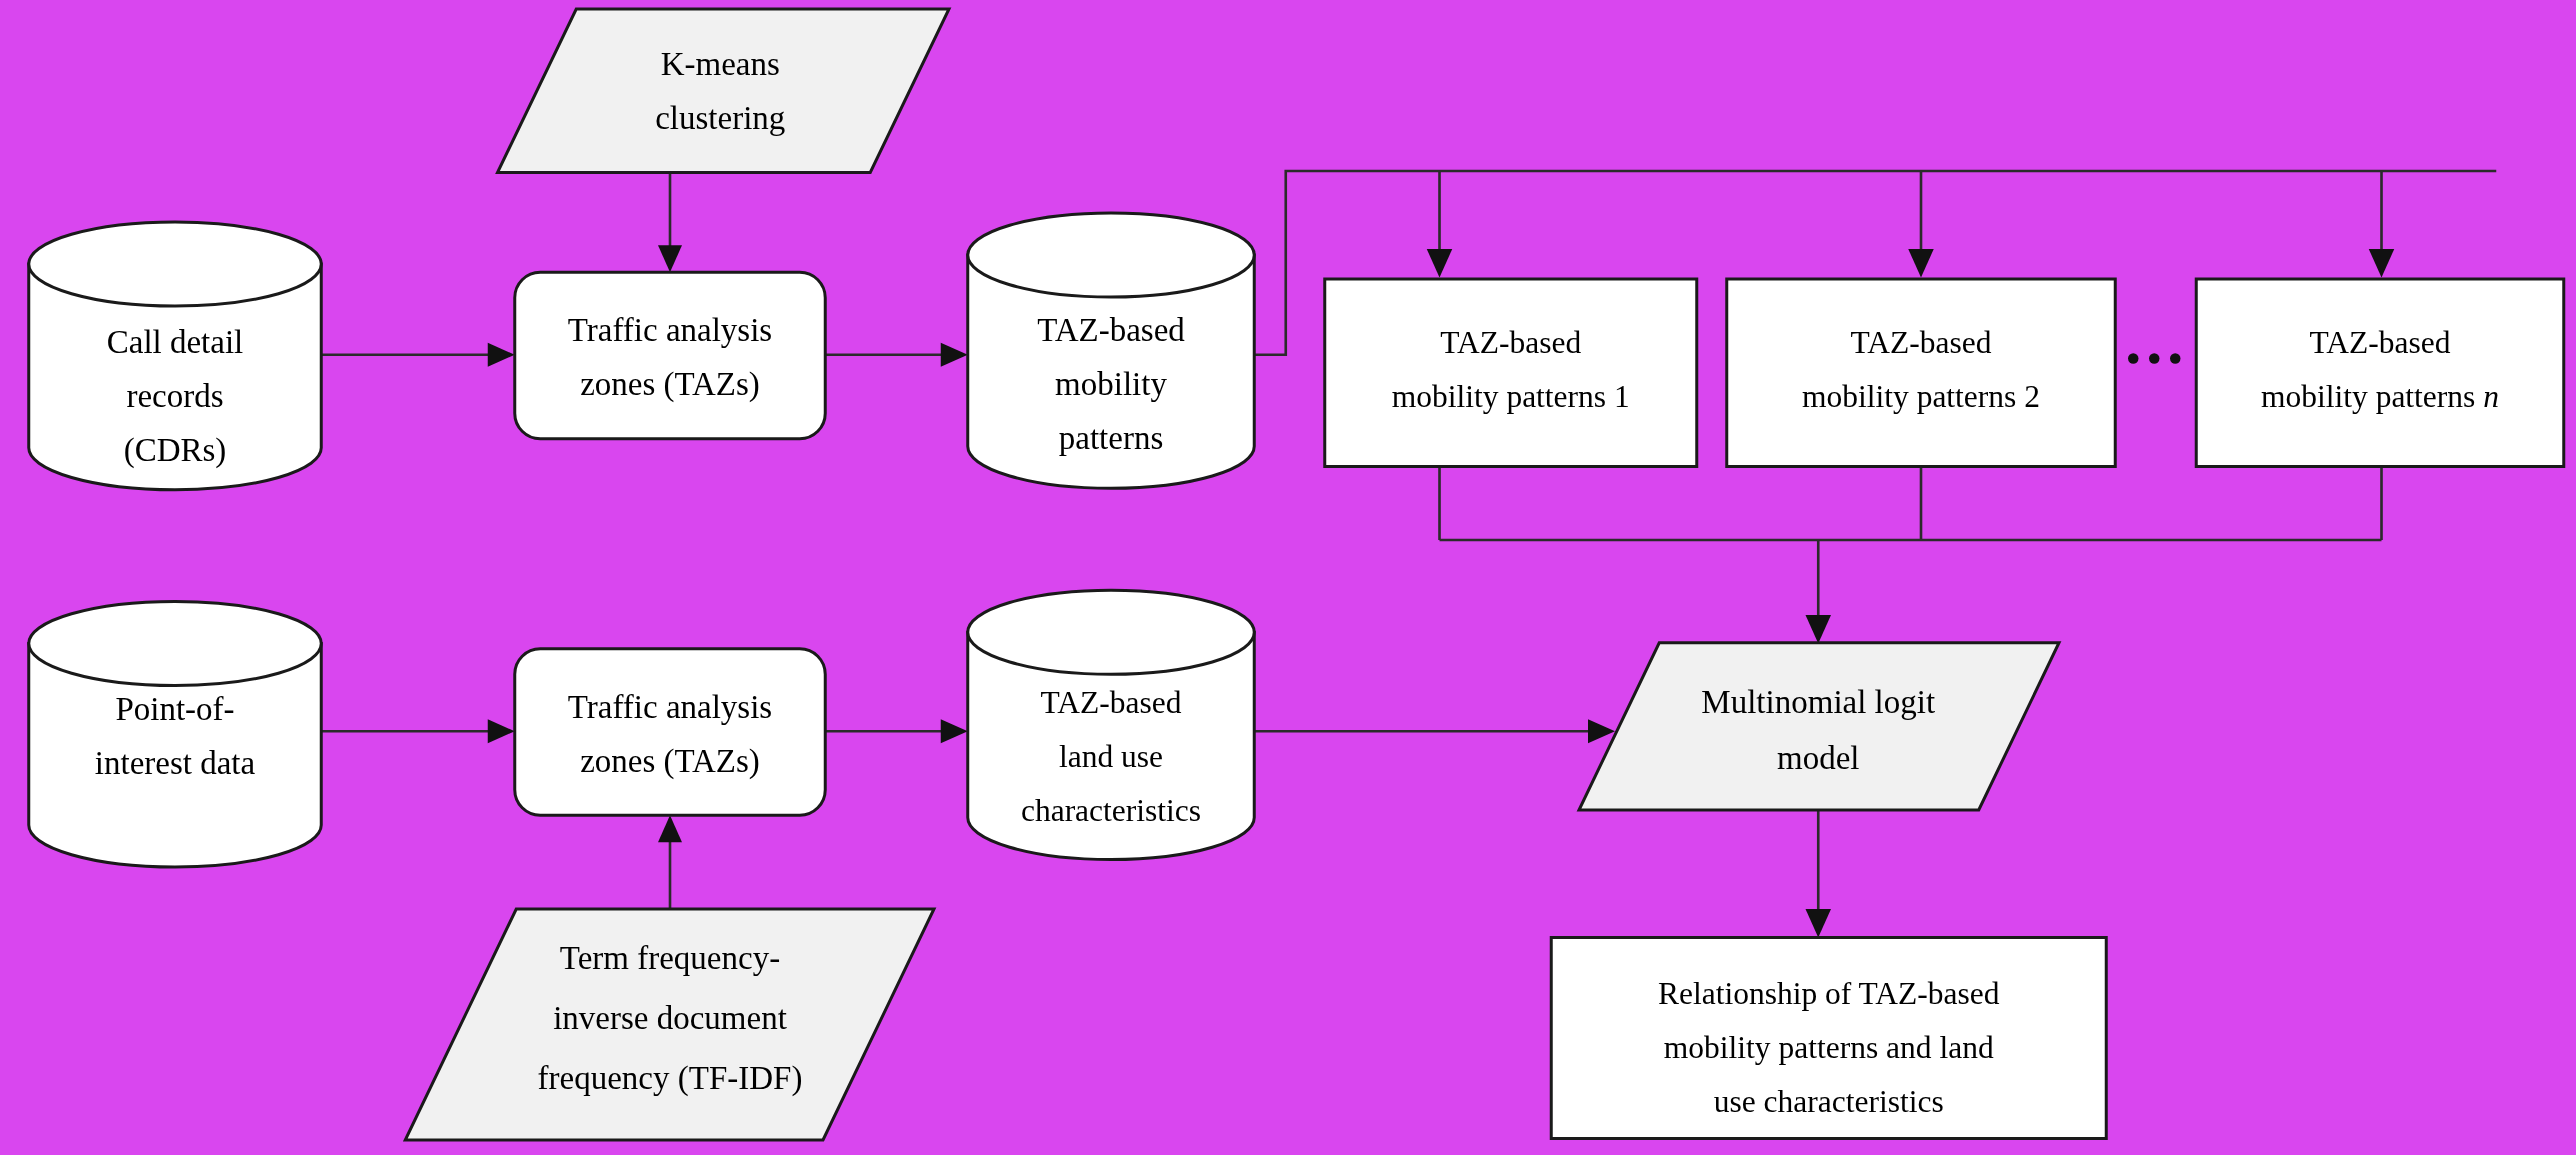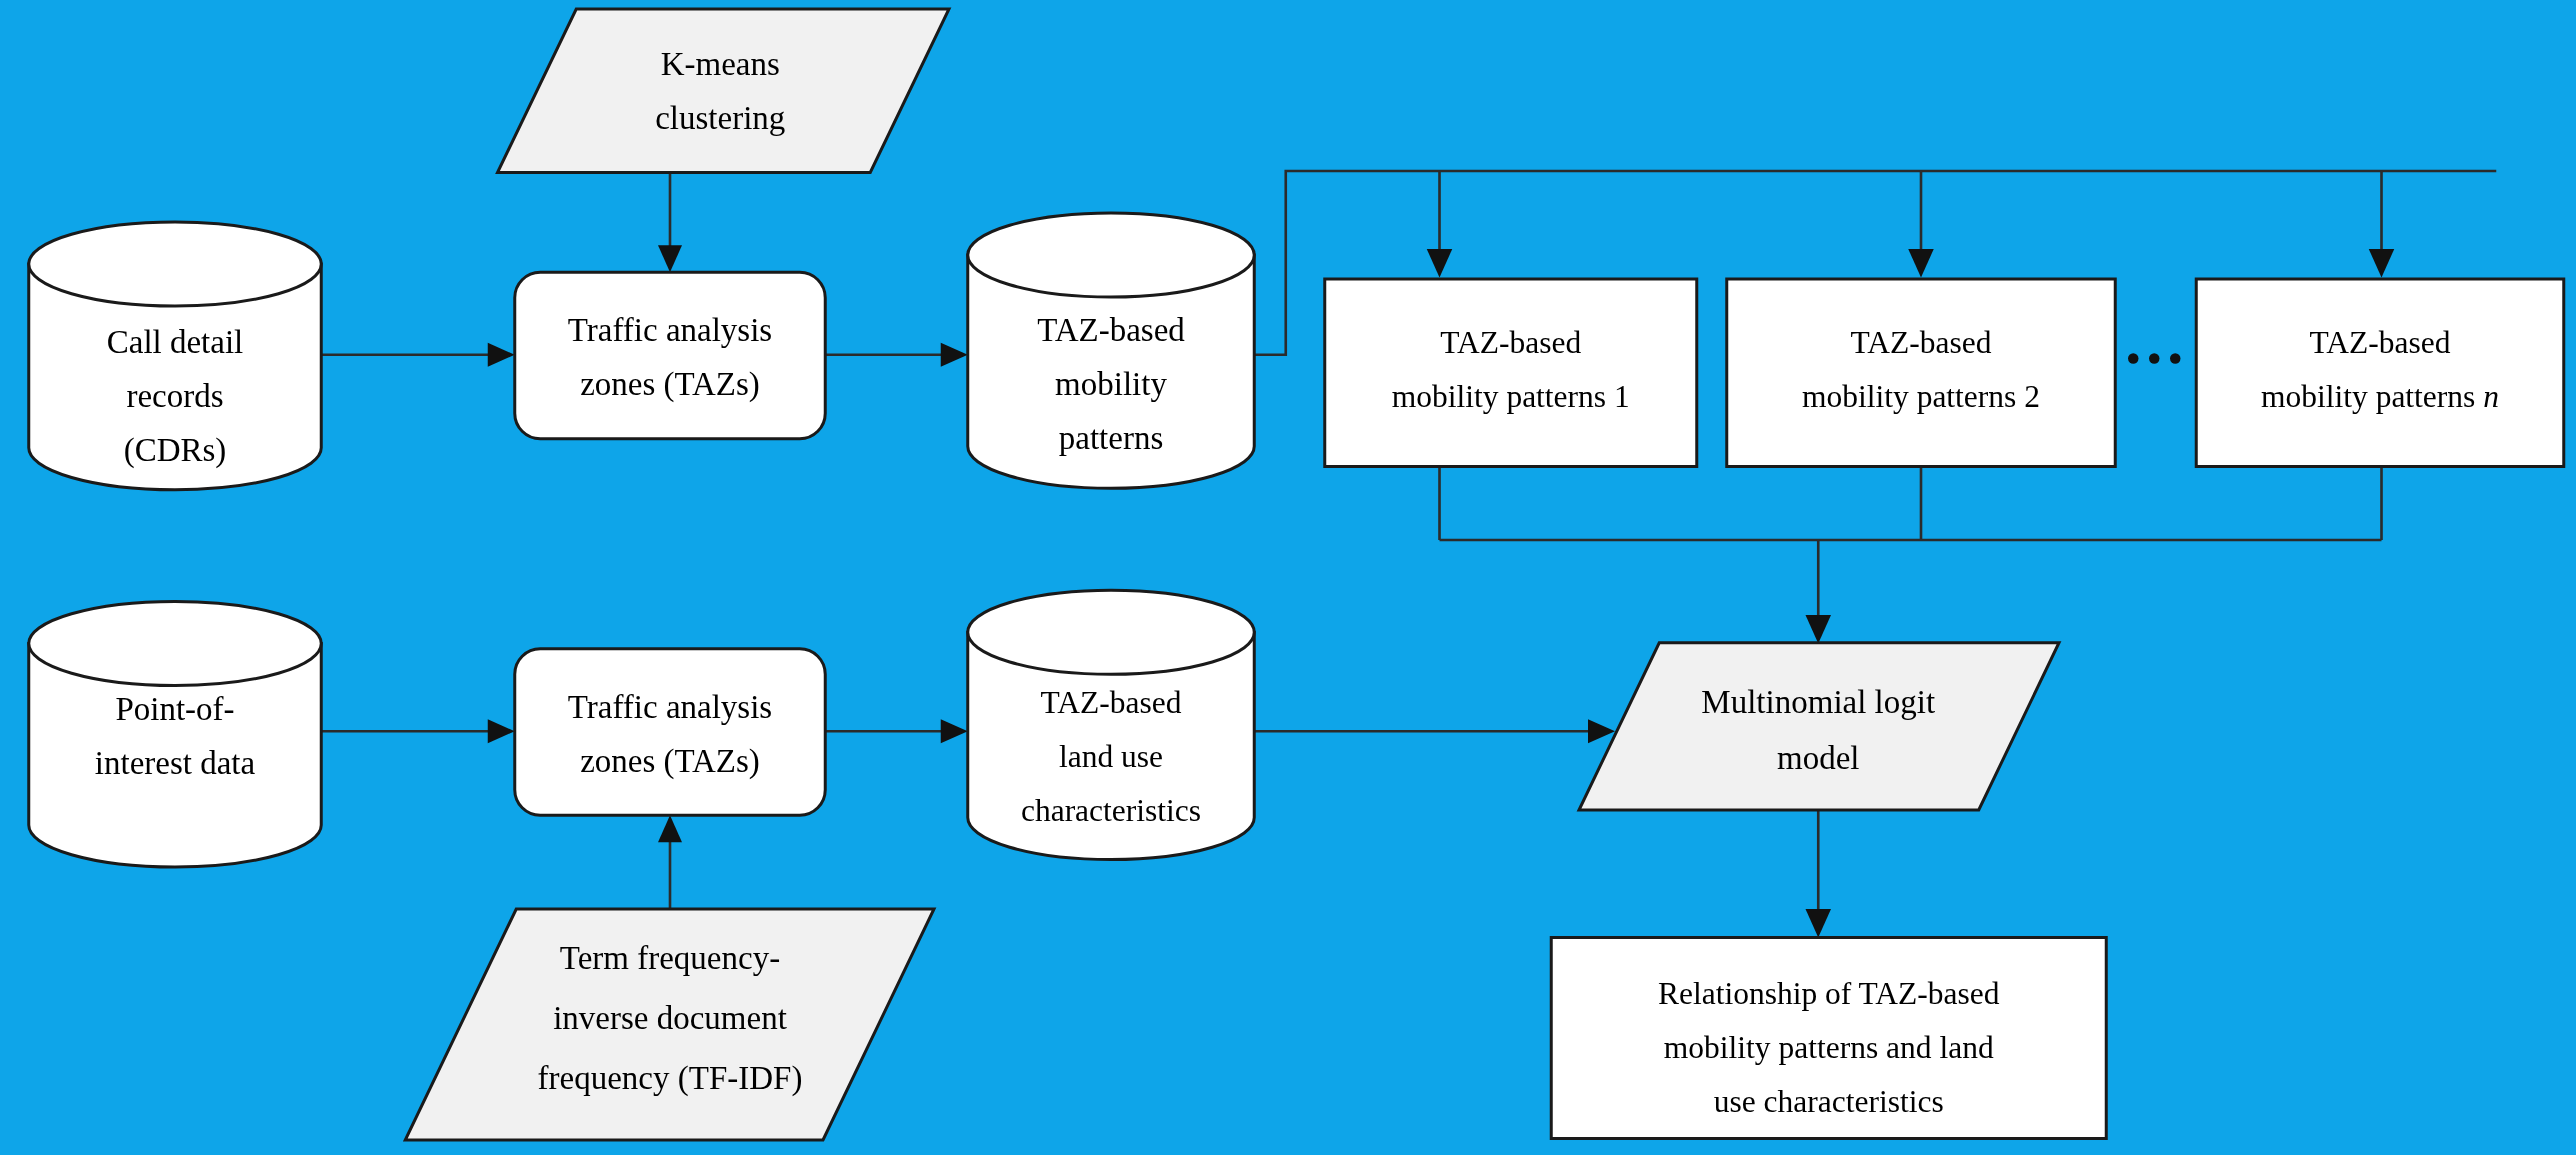--- a/index.html
+++ b/index.html
@@ -1,17 +1,17 @@
 <!DOCTYPE html>
 <html style="font-size:12px"><head>
 <meta charset="utf-8">
 <style>
   html,body{margin:0;padding:0;background:#ffffff;}
   body{font-family:"Liberation Serif","DejaVu Serif",serif;}
-  #canvas{position:relative;width:2576px;height:1155px;background:#0ea5e9;overflow:hidden;text-decoration:underline;}
+  #canvas{position:relative;width:2576px;height:1155px;background:#d946ef;overflow:hidden;text-decoration:underline;}
   svg{display:block;}
   .nodeText{font-family:"Liberation Serif","DejaVu Serif",serif;fill:#000000;text-anchor:middle;}
   .t44{font-size:44px;}
   .t42{font-size:42px;}
   .ital{font-style:italic;}
   .shapeStroke{stroke:#1a1a1a;fill:none;}
   .fillWhite{fill:#ffffff;}
   .fillGrey{fill:#f1f1f1;}
   .connector{stroke:#2b2b2b;fill:none;stroke-width:3.5;}
   .arrowHead{fill:#111111;stroke:none;}

